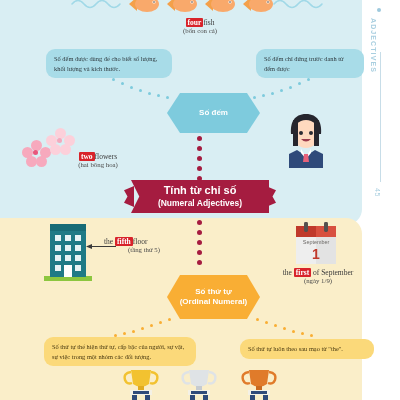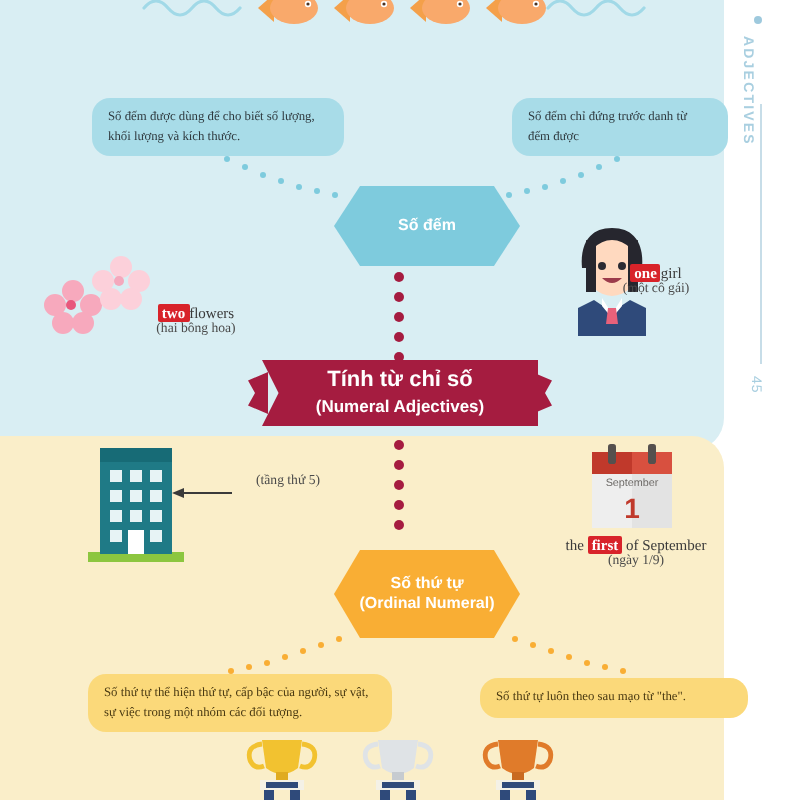--- a/index.html
+++ b/index.html
@@ -177,20 +177,24 @@
     </svg>
     <svg class="fish" style="left:114px;" viewBox="0 0 36 24">
       <path d="M4 12 L12 5 L12 19 Z" fill="#f4a04a"></path>
       <ellipse cx="22" cy="12" rx="12" ry="8" fill="#f9a96b"></ellipse>
       <path d="M20 5 Q24 2 28 6 Z" fill="#f08a3c"></path>
       <circle cx="29" cy="10" r="1.6" fill="#ffffff"></circle>
         <circle cx="29" cy="10" r="0.8" fill="#4a3222"></circle>
     </svg>
   </div>
 
+  <div class="cap" style="left:150px;top:18px;width:100px;">
+    <div class="en"><span class="hl">four</span><span>fish</span></div>
+    <div class="vi">(bốn con cá)</div>
+  </div>
 
   <div class="callout blue" style="left:46px;top:49px;width:110px;">Số đếm được dùng để cho biết số lượng, khối lượng và kích thước.</div>
   <div class="callout blue" style="left:256px;top:49px;width:92px;">Số đếm chỉ đứng trước danh từ đếm được</div>
 
   <div class="dot-diag" style="left:112px;top:78px;width:70px;height:22px;">
     <span style="left:0px;top:0px;background:#7ecbdd;"></span>
     <span style="left:9px;top:4px;background:#7ecbdd;"></span>
     <span style="left:18px;top:8px;background:#7ecbdd;"></span>
     <span style="left:27px;top:11px;background:#7ecbdd;"></span>
     <span style="left:36px;top:14px;background:#7ecbdd;"></span>
@@ -241,24 +245,20 @@
     <path d="M10 8 L10 34 L15 34 L15 10 Z" fill="#26262e"></path>
     <path d="M36 8 L36 34 L31 34 L31 10 Z" fill="#26262e"></path>
     <circle cx="18" cy="21" r="2" fill="#2b2b33"></circle>
     <circle cx="28" cy="21" r="2" fill="#2b2b33"></circle>
     <path d="M18 27 Q23 32 28 27 Z" fill="#9c3b4b"></path>
     <path d="M14 38 L23 44 L32 38 L40 42 L40 56 L6 56 L6 42 Z" fill="#2f4a7a"></path>
     <path d="M18 37 L23 45 L28 37 L28 41 L23 47 L18 41 Z" fill="#ffffff"></path>
     <path d="M21 42 L25 42 L26 50 L20 50 Z" fill="#e8617a"></path>
   </svg>
 
-  <div class="cap" style="left:288px;top:132px;width:80px;">
-    <div class="en"><span class="hl">one</span><span>girl</span></div>
-    <div class="vi">(một cô gái)</div>
-  </div>
 
   <div class="dots-v" style="left:197px;top:136px;">
     <span></span>
       <span></span>
       <span></span>
       <span></span>
       <span></span>
   </div>
 
   <div class="banner-wingL"></div>
@@ -293,20 +293,21 @@
     <rect x="37" y="43" width="6" height="6" fill="#e7f3f5"></rect>
     <rect x="26" y="43" width="8" height="12" fill="#ffffff"></rect>
   </svg>
 
   <svg class="arrow" viewBox="0 0 30 7">
     <line x1="4" y1="3.5" x2="30" y2="3.5" stroke="#3a3a3a" stroke-width="1"></line>
     <path d="M0 3.5 L6 1 L6 6 Z" fill="#3a3a3a"></path>
   </svg>
 
   <div class="cap" style="left:104px;top:237px;width:80px;text-align:left;">
+    <div class="en"><span>the</span>&nbsp;<span class="hl">fifth</span><span>floor</span></div>
     <div class="vi" style="text-align:center;">(tầng thứ 5)</div>
   </div>
 
   <div class="cal">
     <svg viewBox="0 0 48 44" width="48" height="44">
       <rect x="4" y="4" width="40" height="38" fill="#eeeeee"></rect>
       <rect x="4" y="4" width="40" height="11" fill="#c0392b"></rect>
       <rect x="24" y="4" width="20" height="11" fill="#d8503f"></rect>
       <rect x="24" y="15" width="20" height="27" fill="#e3e3e3"></rect>
       <rect x="12" y="0" width="4" height="10" rx="1.4" fill="#55504e"></rect>

